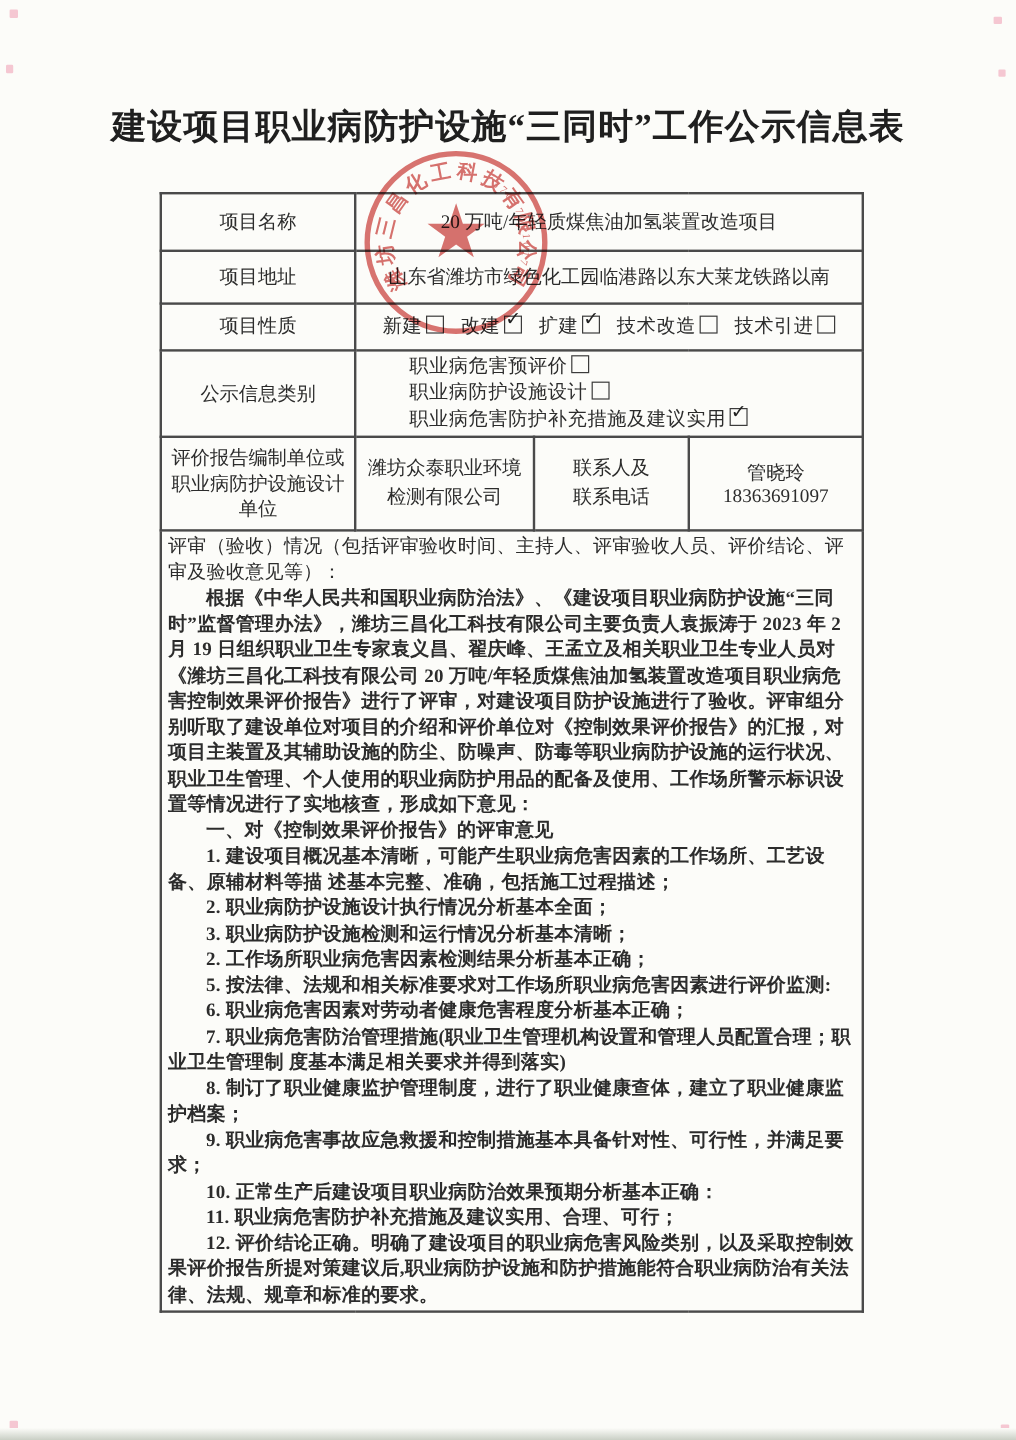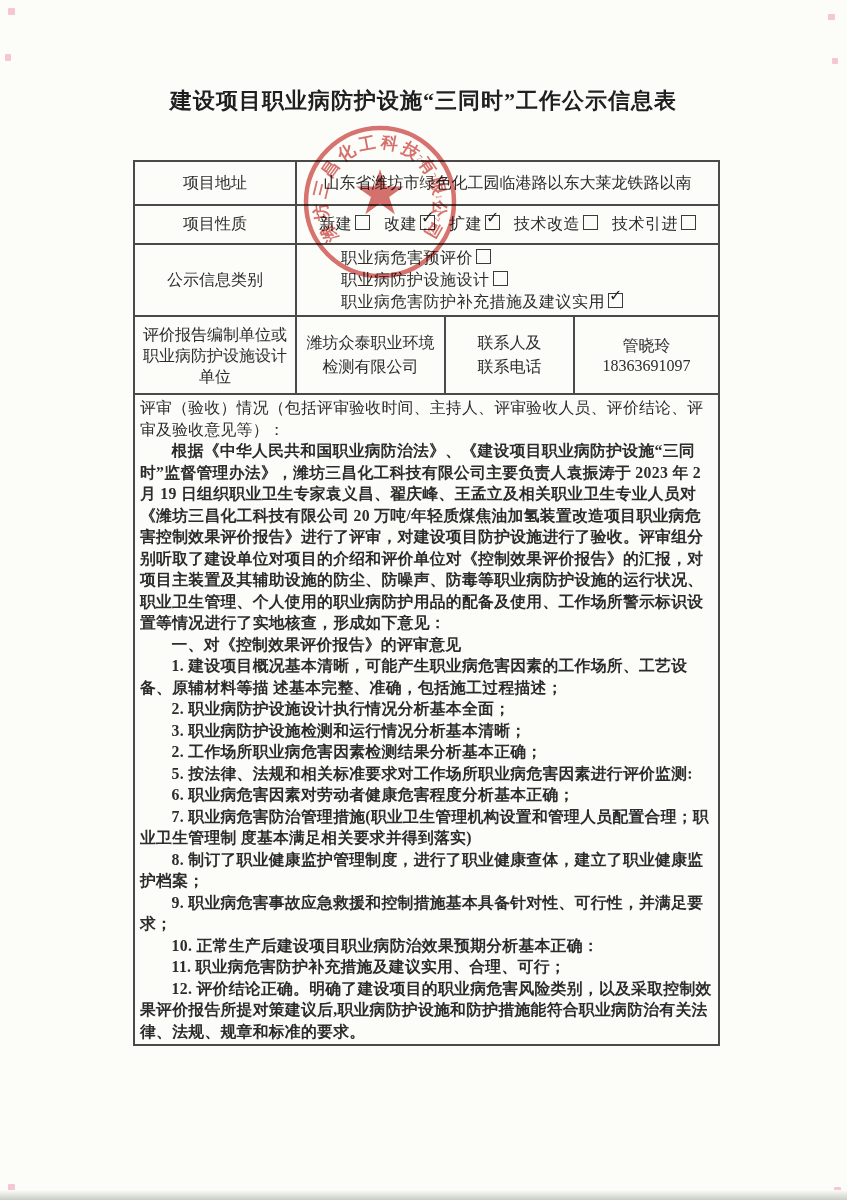--- a/index.html
+++ b/index.html
@@ -4,21 +4,21 @@
 <style>
   html,body{margin:0;padding:0;}
   body{
     width:847px;height:1200px;position:relative;overflow:hidden;
     background:#fcfcf9;
     font-family:"Liberation Serif","DejaVu Serif",serif;
     color:#2e2e2e;
   }
   .page-title{
     position:absolute;left:0;top:86px;width:847px;text-align:center;
-    font-size:22px;font-weight:bold;letter-spacing:1px;color:#1f1f1f;
+    font-size:29px;font-weight:bold;letter-spacing:1px;color:#1f1f1f;
   }
   .doc-table{
     position:absolute;left:133px;top:160px;width:585px;
     border-collapse:collapse;table-layout:fixed;
   }
   .doc-table td{
     border:2px solid #4a4a4a;font-size:16px;color:#2c2c2c;
     padding:2px 5px;vertical-align:middle;overflow:hidden;
   }
   td.lbl{text-align:center;}
@@ -60,20 +60,24 @@
 <div class="page-title">建设项目职业病防护设施“三同时”工作公示信息表</div>
 
 <table class="doc-table">
   <colgroup>
       <col style="width:162px">
       <col style="width:149px">
       <col style="width:129px">
       <col style="width:145px">
     </colgroup>
   <tbody>
+      <tr style="height:48px">
+    <td class="lbl">项目名称</td>
+    <td class="ctr" colspan="3">20 万吨/年轻质煤焦油加氢装置改造项目</td>
+  </tr>
   <tr style="height:44px">
     <td class="lbl">项目地址</td>
     <td class="ctr" colspan="3">山东省潍坊市绿色化工园临港路以东大莱龙铁路以南</td>
   </tr>
   <tr style="height:39px">
     <td class="lbl">项目性质</td>
     <td class="opts-inline" colspan="3"><span class="opt"><span class="opt-t">新建</span><span class="cb"></span></span><span class="opt"><span class="opt-t">改建</span><span class="cb"><span class="tick">✓</span></span></span><span class="opt"><span class="opt-t">扩建</span><span class="cb"><span class="tick">✓</span></span></span><span class="opt"><span class="opt-t">技术改造</span><span class="cb"></span></span><span class="opt"><span class="opt-t">技术引进</span><span class="cb"></span></span></td>
   </tr>
   <tr style="height:68px">
     <td class="lbl">公示信息类别</td>

